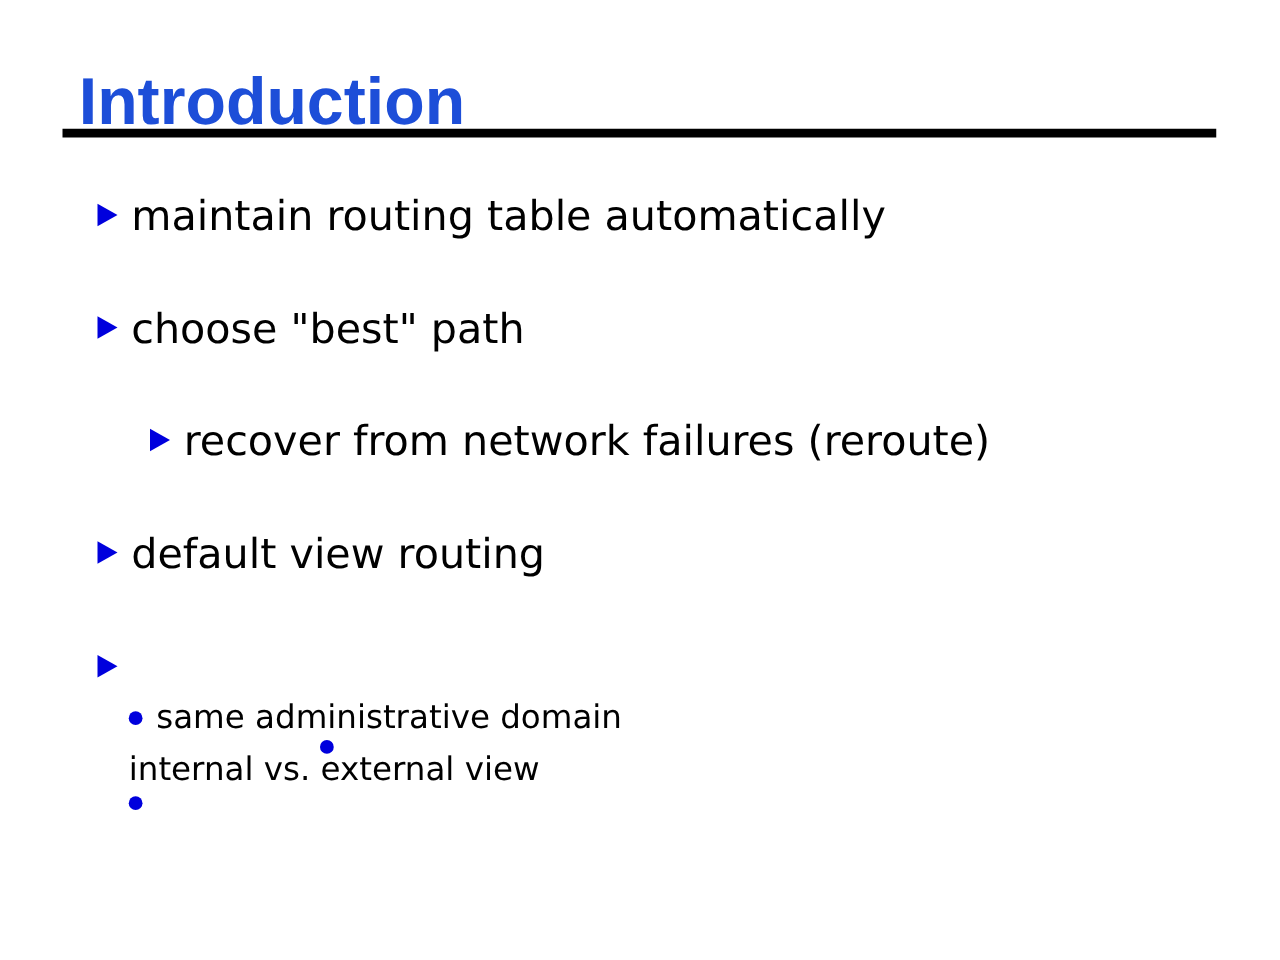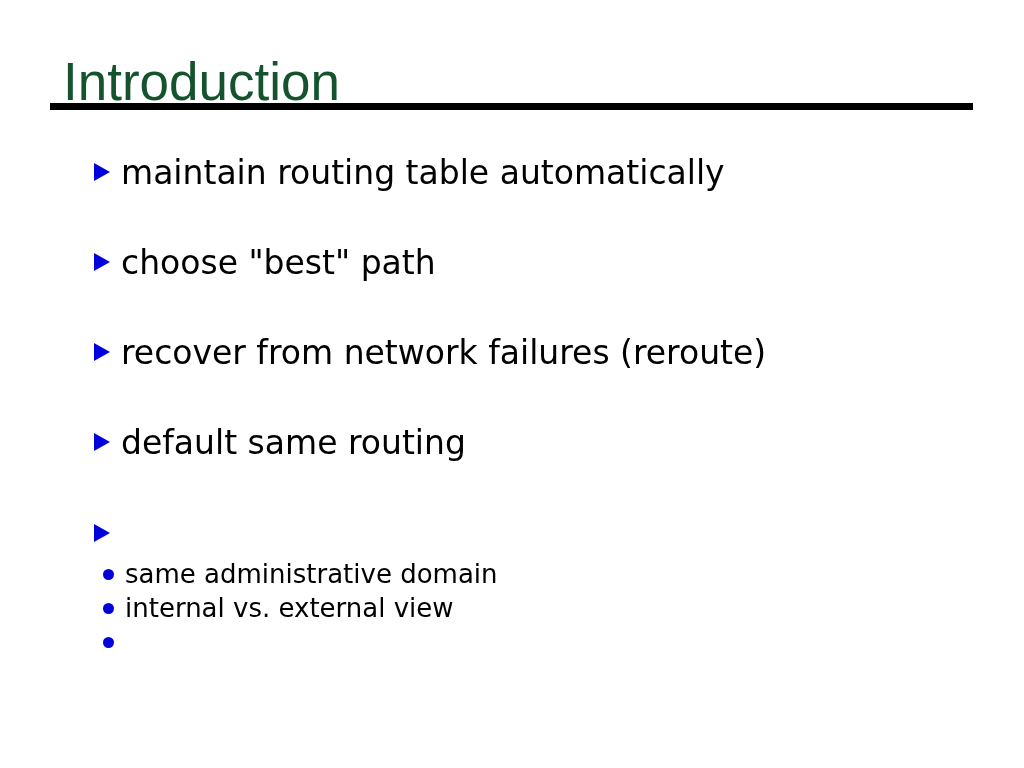--- a/index.html
+++ b/index.html
@@ -11,38 +11,38 @@
     font-family: "Liberation Sans", sans-serif;
     color: #000000;
   }
   .slide { position: absolute; inset: 0; }
 
   .title {
     position: absolute;
     left: 63px;
     top: 55px;
     font-size: 53px;
-    font-weight: 400;
+    font-weight: 700;
     line-height: 1;
     letter-spacing: 0;
-    color: #14532d;
+    color: #1d4ed8;
     white-space: nowrap;
   }
   .title-rule {
     position: absolute;
     left: 50px;
     top: 103px;
     width: 923px;
     height: 7px;
     background: #000000;
   }
 
   .bullet {
     position: absolute;
-    left: 94px;
+    left: 78px;
     height: 40px;
     display: flex;
     align-items: center;
     white-space: nowrap;
   }
   .bullet .tri {
     width: 0;
     height: 0;
     border-left: 16px solid #0000DD;
     border-top: 9px solid transparent;
@@ -50,21 +50,21 @@
     margin-right: 11px;
     flex: 0 0 auto;
   }
   .bullet .btxt {
     font-family: "DejaVu Sans", sans-serif;
     font-size: 33px;
     line-height: 1;
   }
   .b0 { top: 152px; }
   .b1 { top: 242px; }
-  .b2 { top: 332px; }
+  .b2 { top: 332px; margin-left: 42px; }
   .b3 { top: 422px; }
   .b4 { top: 513px; }
 
   .sub {
     position: absolute;
     left: 103px;
     height: 32px;
     display: flex;
     align-items: center;
     white-space: nowrap;
@@ -76,21 +76,21 @@
     background: #0000DD;
     margin-right: 11px;
     flex: 0 0 auto;
   }
   .sub .stxt {
     font-family: "DejaVu Sans", sans-serif;
     font-size: 26px;
     line-height: 1;
   }
   .s0 { top: 558px; justify-content: flex-end; }
-  .s1 { top: 592px; }
+  .s1 { top: 592px; flex-direction: column; }
   .s2 { top: 626px; }
 </style>
 </head>
 <body>
 
 <div class="slide">
 
   <h1 class="title">Introduction</h1>
   <div class="title-rule"></div>
 
@@ -104,21 +104,21 @@
     <span class="btxt">choose "best" path</span>
   </div>
 
   <div class="bullet b2">
     <span class="tri"></span>
     <span class="btxt">recover from network failures (reroute)</span>
   </div>
 
   <div class="bullet b3">
     <span class="tri"></span>
-    <span class="btxt">default same routing</span>
+    <span class="btxt">default view routing</span>
   </div>
 
   <div class="bullet b4">
     <span class="tri"></span>
   </div>
 
   <div class="sub s0">
     <span class="dot"></span>
     <span class="stxt">same administrative domain</span>
   </div>

